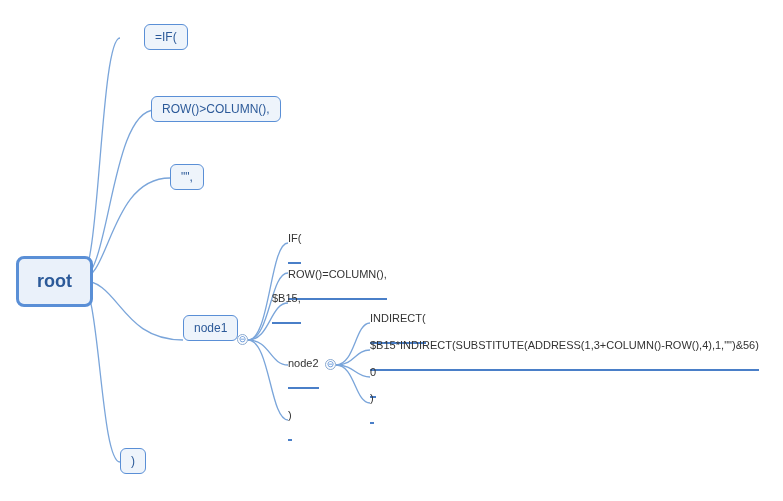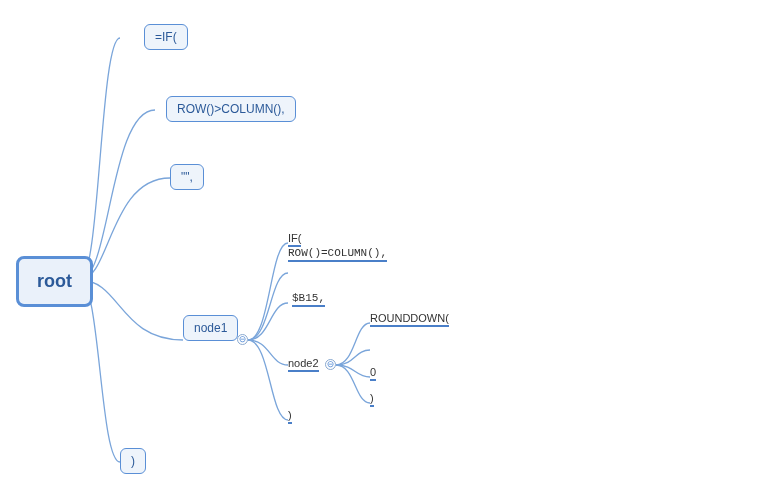--- a/index.html
+++ b/index.html
@@ -37,21 +37,21 @@
   font-size: 12px;
   color: #2c5a99;
   white-space: nowrap;
   box-sizing: border-box;
 }
 .node-leaf {
   position: absolute;
   font-size: 11px;
   color: #333;
   white-space: nowrap;
-  padding-bottom: 3px;
+  padding-bottom: 20px;
 }
 .node-leaf::after {
   content: "";
   position: absolute;
   left: 0;
   right: 0;
   bottom: 0;
   height: 2px;
   background: #4a7fc8;
 }
@@ -108,59 +108,62 @@
   <path d="M 336 365 C 355 365, 355 403, 370 403"></path>
 </svg>
 
 <div class="node-root" style="left:16px; top:256px;">
   <span>root</span>
 </div>
 
 <div class="node-box" style="left:120px; top:24px;margin-left:24px;">
   <span>=IF(</span>
 </div>
-<div class="node-box" style="left:166px; top:96px;">
+<div class="node-box" style="left:151px; top:96px;">
   <span>ROW()&gt;COLUMN(),</span>
 </div>
 <div class="node-box" style="left:170px; top:164px;">
   <span>"",</span>
 </div>
 <div class="node-box" style="left:183px; top:315px;">
   <span>node1</span>
 </div>
 <div class="node-box" style="left:120px; top:448px;">
   <span>)</span>
 </div>
 
 <div class="toggle" style="left:237px; top:334px;">
   <span>⊖</span>
 </div>
 
 <div class="node-leaf" style="left:288px; top:232px;">
   <span>IF(</span>
 </div>
-<div class="node-leaf" style="left:288px; top:247px;font-family:Liberation Mono, monospace;">
+<div class="node-leaf" style="left:288px; top:268px;">
   <span>ROW()=COLUMN(),</span>
 </div>
-<div class="node-leaf" style="left:292px; top:292px;font-family:Liberation Mono, monospace;">
+<div class="node-leaf" style="left:272px; top:292px;">
   <span>$B15,</span>
 </div>
 <div class="node-leaf" style="left:288px; top:357px;">
   <span>node2</span>
 </div>
 <div class="node-leaf" style="left:288px; top:409px;">
   <span>)</span>
 </div>
 
 <div class="toggle" style="left:325px; top:359px;">
   <span>⊖</span>
 </div>
 
 <div class="node-leaf" style="left:370px; top:312px;">
-  <span>ROUNDDOWN(</span>
+  <span>INDIRECT(</span>
+</div>
+<div class="node-leaf" style="left:370px; top:339px;">
+  <span>$B15*INDIRECT(SUBSTITUTE(ADDRESS(1,3+COLUMN()-ROW(),4),1,"")&amp;56)</span>
 </div>
 <div class="node-leaf" style="left:370px; top:366px;">
   <span>0</span>
 </div>
 <div class="node-leaf" style="left:370px; top:392px;">
   <span>)</span>
 </div>
 
 </div>
 

